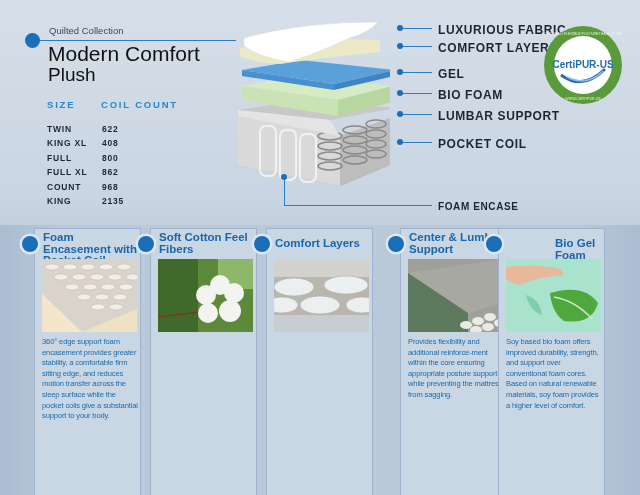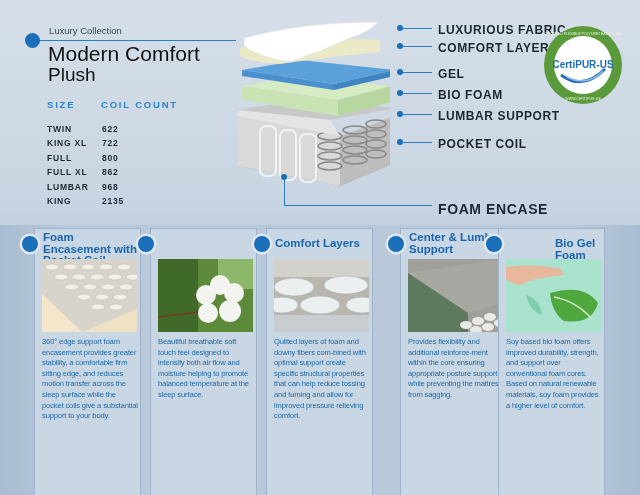--- a/index.html
+++ b/index.html
@@ -42,21 +42,21 @@
 
   
   .diagram { position: absolute; left: 230px; top: 18px; width: 160px; height: 180px; }
   .callout { position: absolute; left: 397px; height: 10px; }
   .callout .cdot { position: absolute; left: 0; top: 2px; width: 6px; height: 6px; border-radius: 50%; background: #1a6fb8; }
   .callout .cline { position: absolute; left: 3px; top: 4.5px; width: 32px; height: 1px; background: #2a7fc0; }
   .callout .clabel { position: absolute; left: 41px; top: 0; font-size: 12px; font-weight: bold; color: #1d2733; letter-spacing: 0.6px; white-space: nowrap; }
   .encase-line-v { position: absolute; left: 284px; top: 178px; width: 1px; height: 28px; background: #2a7fc0; }
   .encase-line-h { position: absolute; left: 284px; top: 205px; width: 148px; height: 1px; background: #2a7fc0; }
   .encase-dot { position: absolute; left: 281px; top: 174px; width: 6px; height: 6px; border-radius: 50%; background: #1a6fb8; }
-  .encase-label { position: absolute; left: 438px; top: 201px; font-size: 14px; font-weight: bold; color: #1d2733; letter-spacing: 0.6px; white-space: nowrap; }
+  .encase-label { position: absolute; left: 438px; top: 201px; font-size: 10px; font-weight: bold; color: #1d2733; letter-spacing: 0.6px; white-space: nowrap; }
 
   
   .badge { position: absolute; left: 543px; top: 25px; width: 80px; height: 80px; }
 
   
   .card {
     position: absolute; top: 228px; width: 107px; height: 267px;
     background: #c9d6e4;
     border: 1px solid #9fb4cc;
     border-bottom: none;
@@ -79,46 +79,46 @@
   }
 </style>
 </head>
 <body>
 
 <div class="bg-band"></div>
 
 <div class="brand">
   <div class="rule"></div>
   <div class="dot"></div>
-  <div class="collection">Luxury Collection</div>
+  <div class="collection">Quilted Collection</div>
   <div class="title">Modern Comfort</div>
   <div class="subtitle">Plush</div>
 </div>
 
 <div class="size-table">
   <div class="hdr" style="left:0;">SIZE</div>
   <div class="hdr" style="left:54px;">COIL COUNT</div>
   <div class="row" style="top:25px;">
     <span class="sz">TWIN</span>
     <span class="cc">622</span>
   </div>
   <div class="row" style="top:39px;">
     <span class="sz">KING XL</span>
-    <span class="cc">722</span>
+    <span class="cc">408</span>
   </div>
   <div class="row" style="top:54px;">
     <span class="sz">FULL</span>
     <span class="cc">800</span>
   </div>
   <div class="row" style="top:68px;">
     <span class="sz">FULL XL</span>
     <span class="cc">862</span>
   </div>
   <div class="row" style="top:83px;">
-    <span class="sz">LUMBAR</span>
+    <span class="sz">COUNT</span>
     <span class="cc">968</span>
   </div>
   <div class="row" style="top:97px;">
     <span class="sz">KING</span>
     <span class="cc">2135</span>
   </div>
 </div>
 
 <div class="diagram">
   <svg width="160" height="180" viewBox="0 0 160 180">
@@ -240,56 +240,55 @@
           <ellipse cx="74" cy="48" rx="7" ry="3"></ellipse>
       </g>
       <polygon points="0,35 40,73 0,73" fill="#f4e6ca"></polygon>
     </svg>
   </div>
   <div class="cbody">360° edge support foam encasement provides greater stability, a comfortable firm sitting edge, and reduces motion transfer across the sleep surface while the pocket coils give a substantial support to your body.</div>
 </div>
 
 <div class="card" style="left:150px;">
   <div class="cdot-head"></div>
+  <div class="ctitle">Soft Cotton Feel Fibers</div>
   <div class="cimg">
     <svg width="95" height="73" viewBox="0 0 95 73">
       <rect width="95" height="73" fill="#5c8a3a"></rect>
       <rect x="0" y="0" width="40" height="73" fill="#3f6a2a"></rect>
       <rect x="60" y="0" width="35" height="30" fill="#8db86a"></rect>
       <line x1="0" y1="58" x2="50" y2="52" stroke="#7a3b22" stroke-width="1.5"></line>
       <g fill="#f3f3ef">
         <circle cx="48" cy="36" r="10"></circle>
           <circle cx="62" cy="26" r="10"></circle>
           <circle cx="76" cy="34" r="10"></circle>
         <circle cx="50" cy="54" r="10"></circle>
           <circle cx="72" cy="52" r="11"></circle>
       </g>
     </svg>
   </div>
-  <div class="cbody">Beautiful breathable soft touch feel designed to intensify both air flow and moisture helping to promote balanced temperature at the sleep surface.</div>
 </div>
 
 <div class="card" style="left:266px;">
   <div class="cdot-head"></div>
   <div class="ctitle" style="top:9px;">Comfort Layers</div>
   <div class="cimg">
     <svg width="95" height="73" viewBox="0 0 95 73">
       <rect width="95" height="73" fill="#b9b6ae"></rect>
       <rect width="95" height="18" fill="#d3d1cb"></rect>
       <g fill="#ecefef" stroke="#a9aeb4" stroke-width="0.6">
         <ellipse cx="20" cy="28" rx="20" ry="9"></ellipse>
           <ellipse cx="72" cy="26" rx="22" ry="9"></ellipse>
         <ellipse cx="8" cy="46" rx="16" ry="8"></ellipse>
           <ellipse cx="46" cy="46" rx="20" ry="9"></ellipse>
           <ellipse cx="88" cy="46" rx="16" ry="8"></ellipse>
       </g>
       <rect x="0" y="56" width="95" height="17" fill="#c8cdd2"></rect>
     </svg>
   </div>
-  <div class="cbody">Quilted layers of foam and downy fibers com-bined with optimal support create specific structural properties that can help reduce tossing and turning and allow for improved pressure relieving comfort.</div>
 </div>
 
 <div class="card" style="left:400px;padding-left:10px;">
   <div class="cdot-head"></div>
   <div class="ctitle">Center &amp; Lumbar Support</div>
   <div class="cimg">
     <svg width="95" height="73" viewBox="0 0 95 73">
       <rect width="95" height="73" fill="#9fa09a"></rect>
       <polygon points="0,14 95,0 95,44 60,54 0,50" fill="#a8a8a2"></polygon>
       <polygon points="0,14 60,54 60,73 0,73" fill="#5d7a5e"></polygon>

